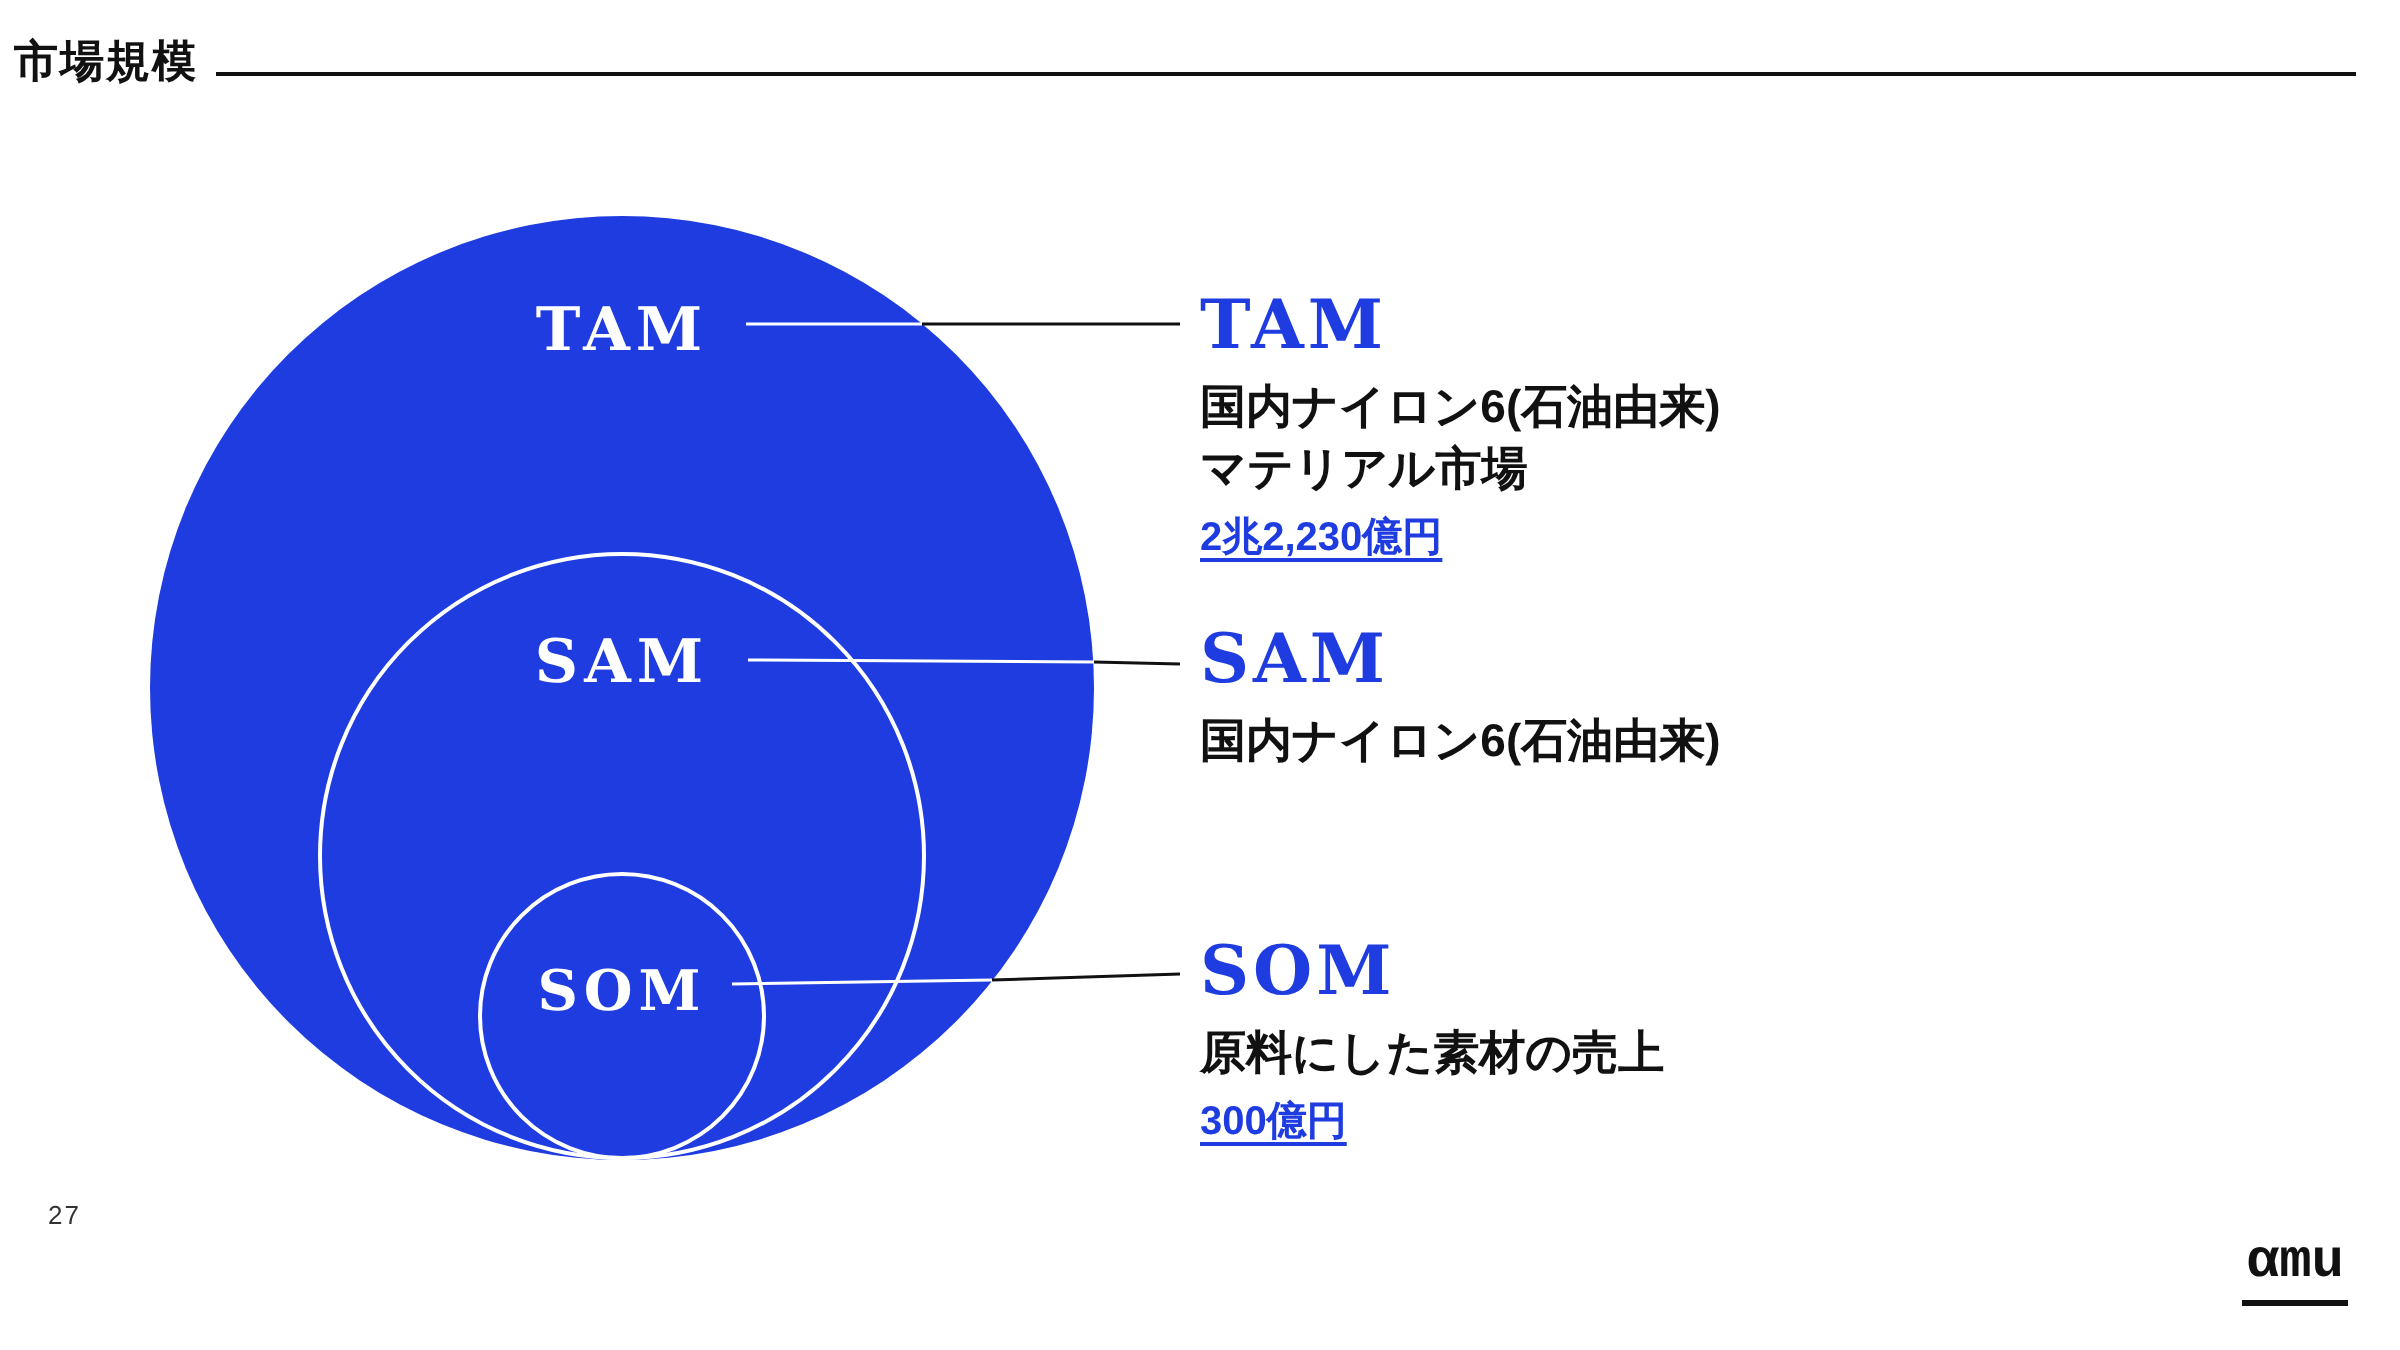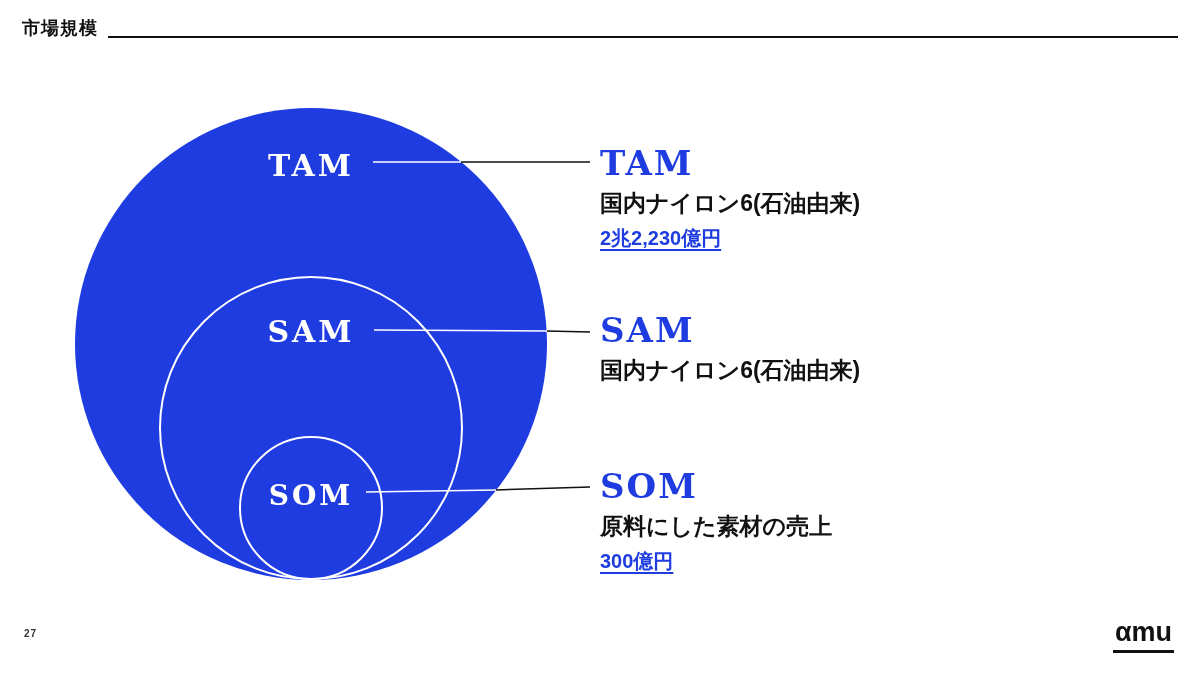--- a/index.html
+++ b/index.html
@@ -11,22 +11,22 @@
   .slide{
     position:relative;
     width:1200px;height:675px;
     background:#ffffff;
     overflow:hidden;
     font-family:"Liberation Sans","DejaVu Sans",sans-serif;
     color:var(--ink);
   }
   
   .slide-title{
-    position:absolute;left:22px;top:16px;
-    font-size:18px;font-weight:700;letter-spacing:1px;
+    position:absolute;left:7px;top:16px;
+    font-size:22px;font-weight:700;letter-spacing:1px;
   }
   .title-rule{
     position:absolute;left:108px;right:22px;top:36px;height:2px;
     background:var(--ink);
   }
   
   .circle{position:absolute;border-radius:50%;}
   .circle-tam{left:75px;top:108px;width:472px;height:472px;background:var(--accent);}
   .circle-sam{left:159px;top:276px;width:304px;height:304px;border:2px solid #fff;}
   .circle-som{left:239px;top:436px;width:144px;height:144px;border:2px solid #fff;}
@@ -57,26 +57,26 @@
     display:inline-block;margin-top:4px;
     font-size:20px;font-weight:700;line-height:31px;
     color:var(--accent);
     text-decoration:underline;
     text-decoration-thickness:2px;
     text-underline-offset:4px;
     cursor:pointer;
   }
   
   .page-number{
-    position:absolute;left:24px;top:628px;
-    font-size:10px;font-weight:700;color:#333;letter-spacing:1px;
+    position:absolute;left:24px;top:600px;
+    font-size:13px;font-weight:400;color:#333;letter-spacing:1px;
   }
   .logo{
     position:absolute;right:26px;top:618px;
-    font-family:Liberation Sans, sans-serif;
+    font-family:Liberation Mono, monospace;
     font-size:27px;font-weight:700;color:var(--ink);
     border-bottom:3px solid var(--ink);
     padding:0 2px 2px 2px;line-height:1.1;
   }
 </style>
 </head>
 <body>
 
 <div class="slide">
 
@@ -96,20 +96,21 @@
     <line x1="461" y1="162" x2="590" y2="162" stroke="#111111" stroke-width="1.5"></line>
     <line x1="374" y1="330" x2="547" y2="331" stroke="#ffffff" stroke-width="1.5"></line>
     <line x1="547" y1="331" x2="590" y2="332" stroke="#111111" stroke-width="1.5"></line>
     <line x1="366" y1="492" x2="496" y2="490" stroke="#ffffff" stroke-width="1.5"></line>
     <line x1="496" y1="490" x2="590" y2="487" stroke="#111111" stroke-width="1.5"></line>
   </svg>
 
   <div class="section section-tam">
     <div class="section-heading">TAM</div>
     <div class="section-line">国内ナイロン6(石油由来)</div>
+    <div class="section-line">マテリアル市場</div>
     <div><span class="section-value">2兆2,230億円</span></div>
   </div>
 
   <div class="section section-sam">
     <div class="section-heading">SAM</div>
     <div class="section-line">国内ナイロン6(石油由来)</div>
   </div>
 
   <div class="section section-som">
     <div class="section-heading">SOM</div>

